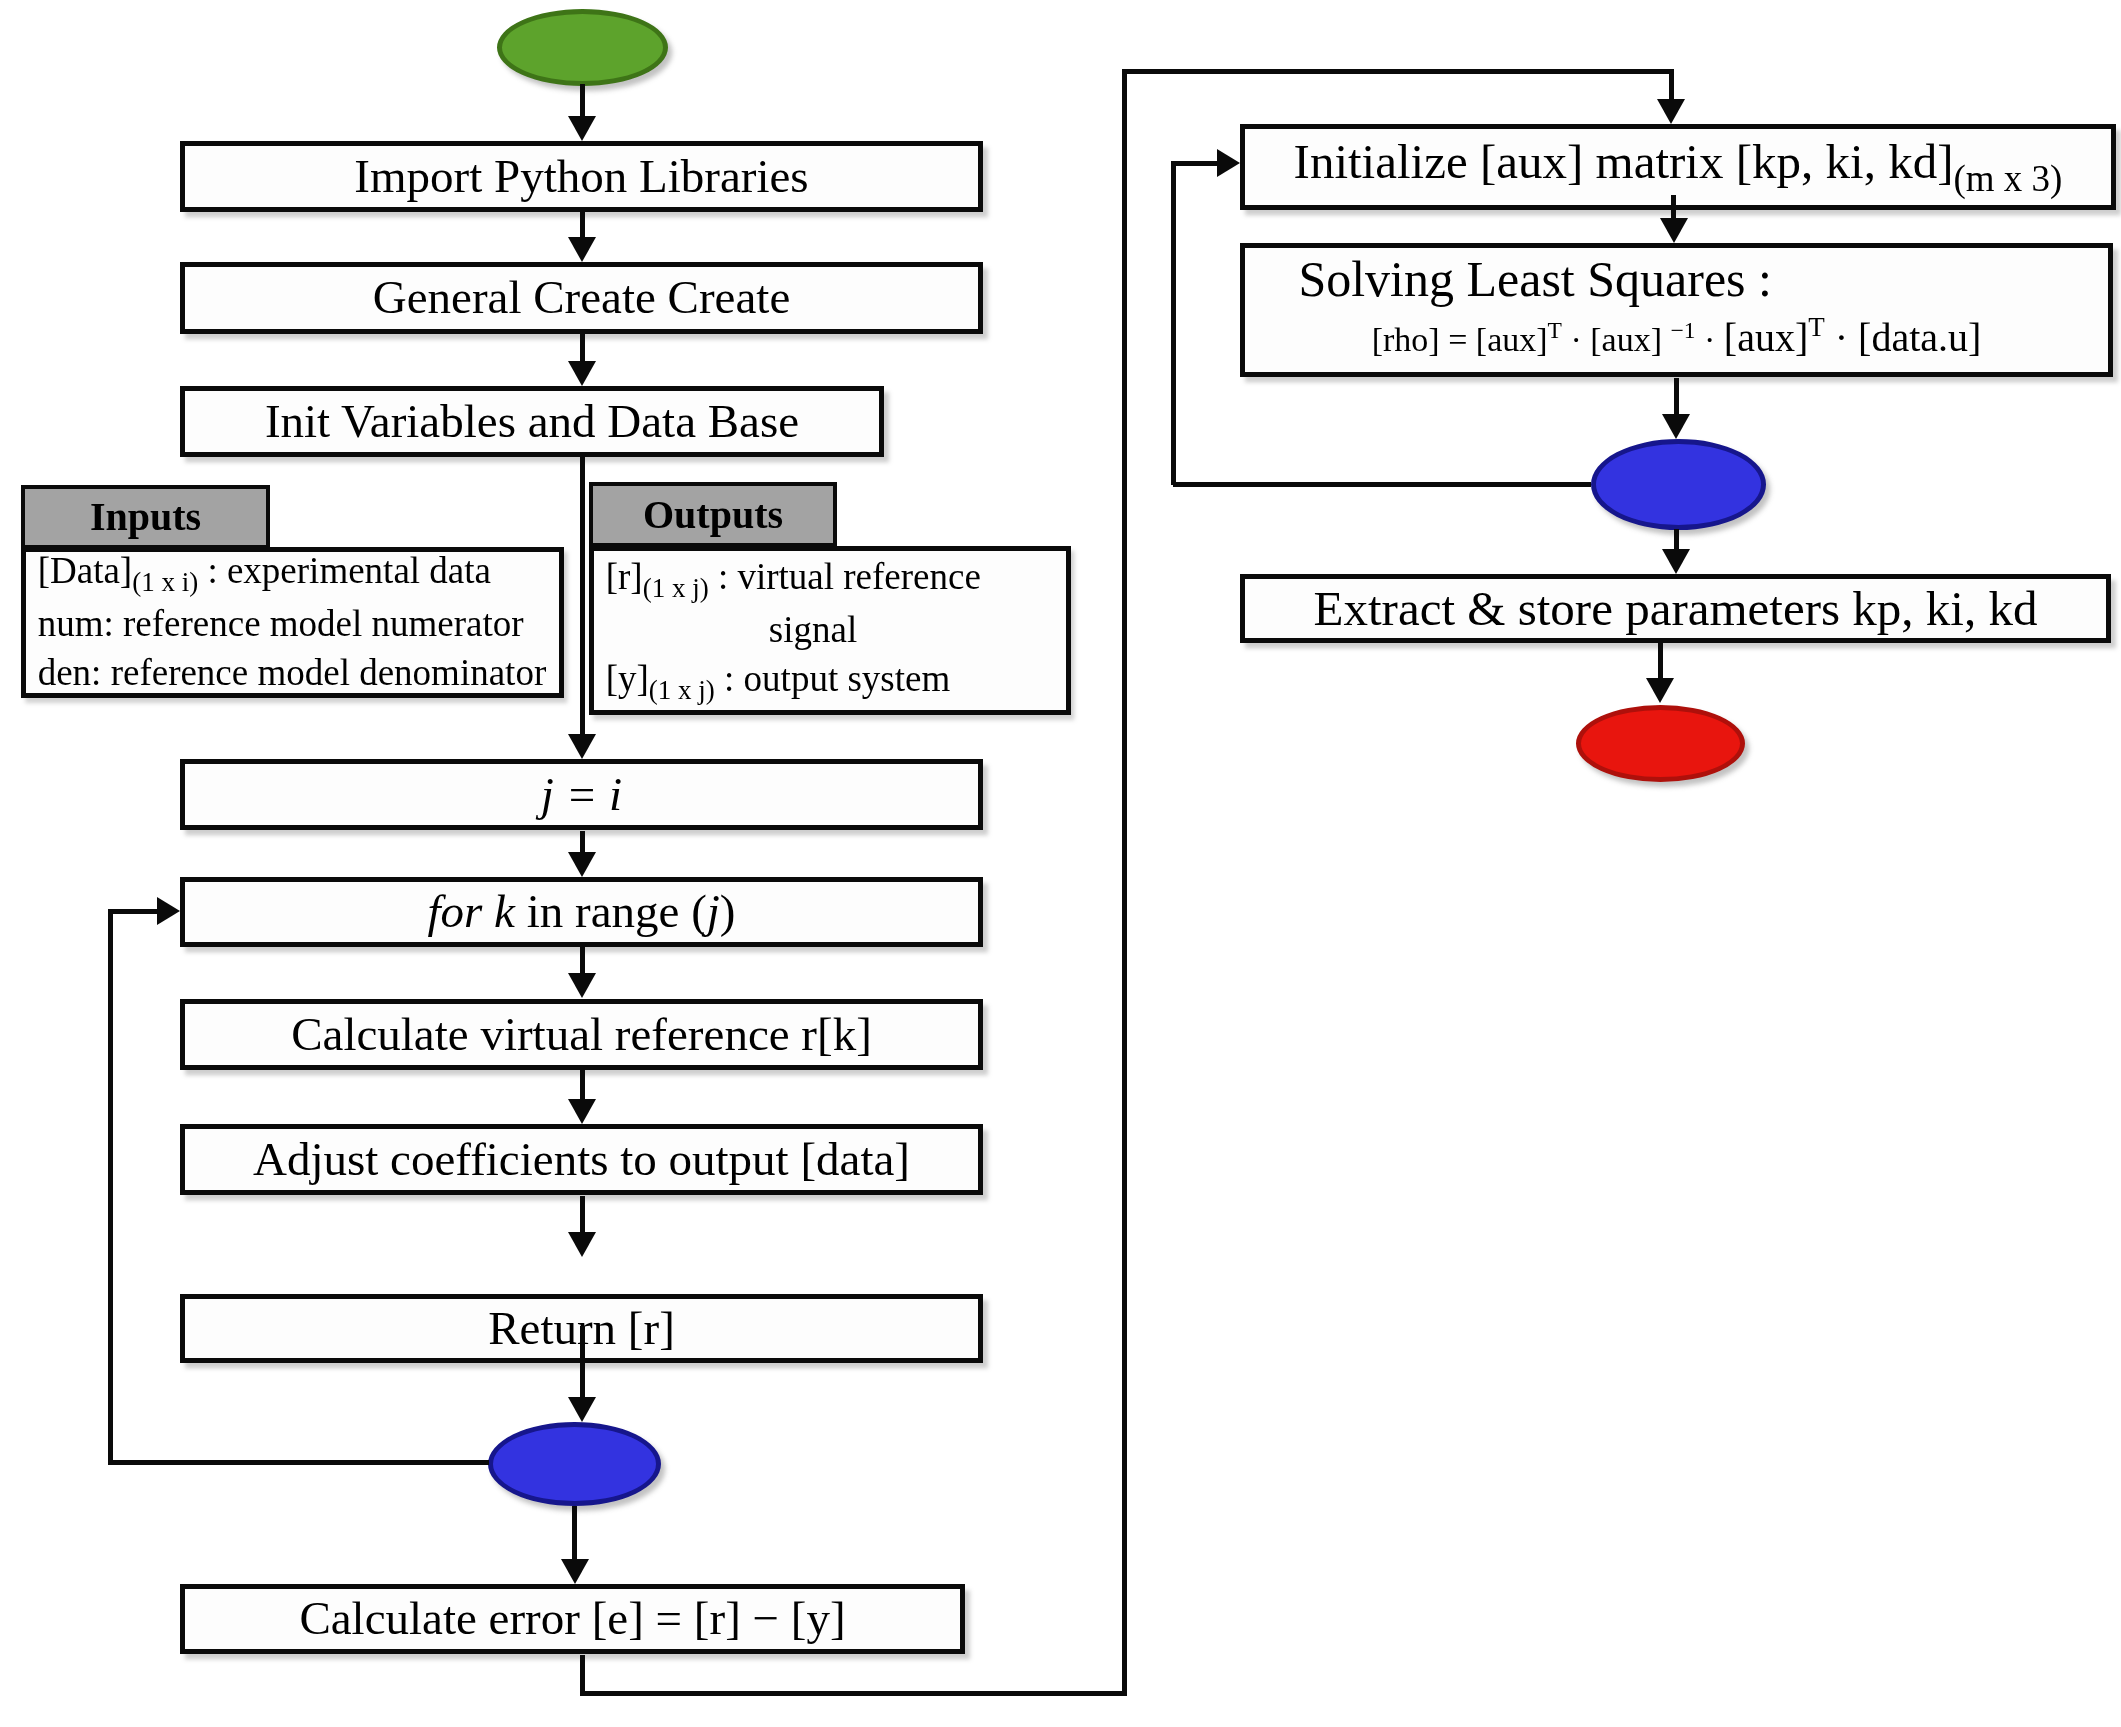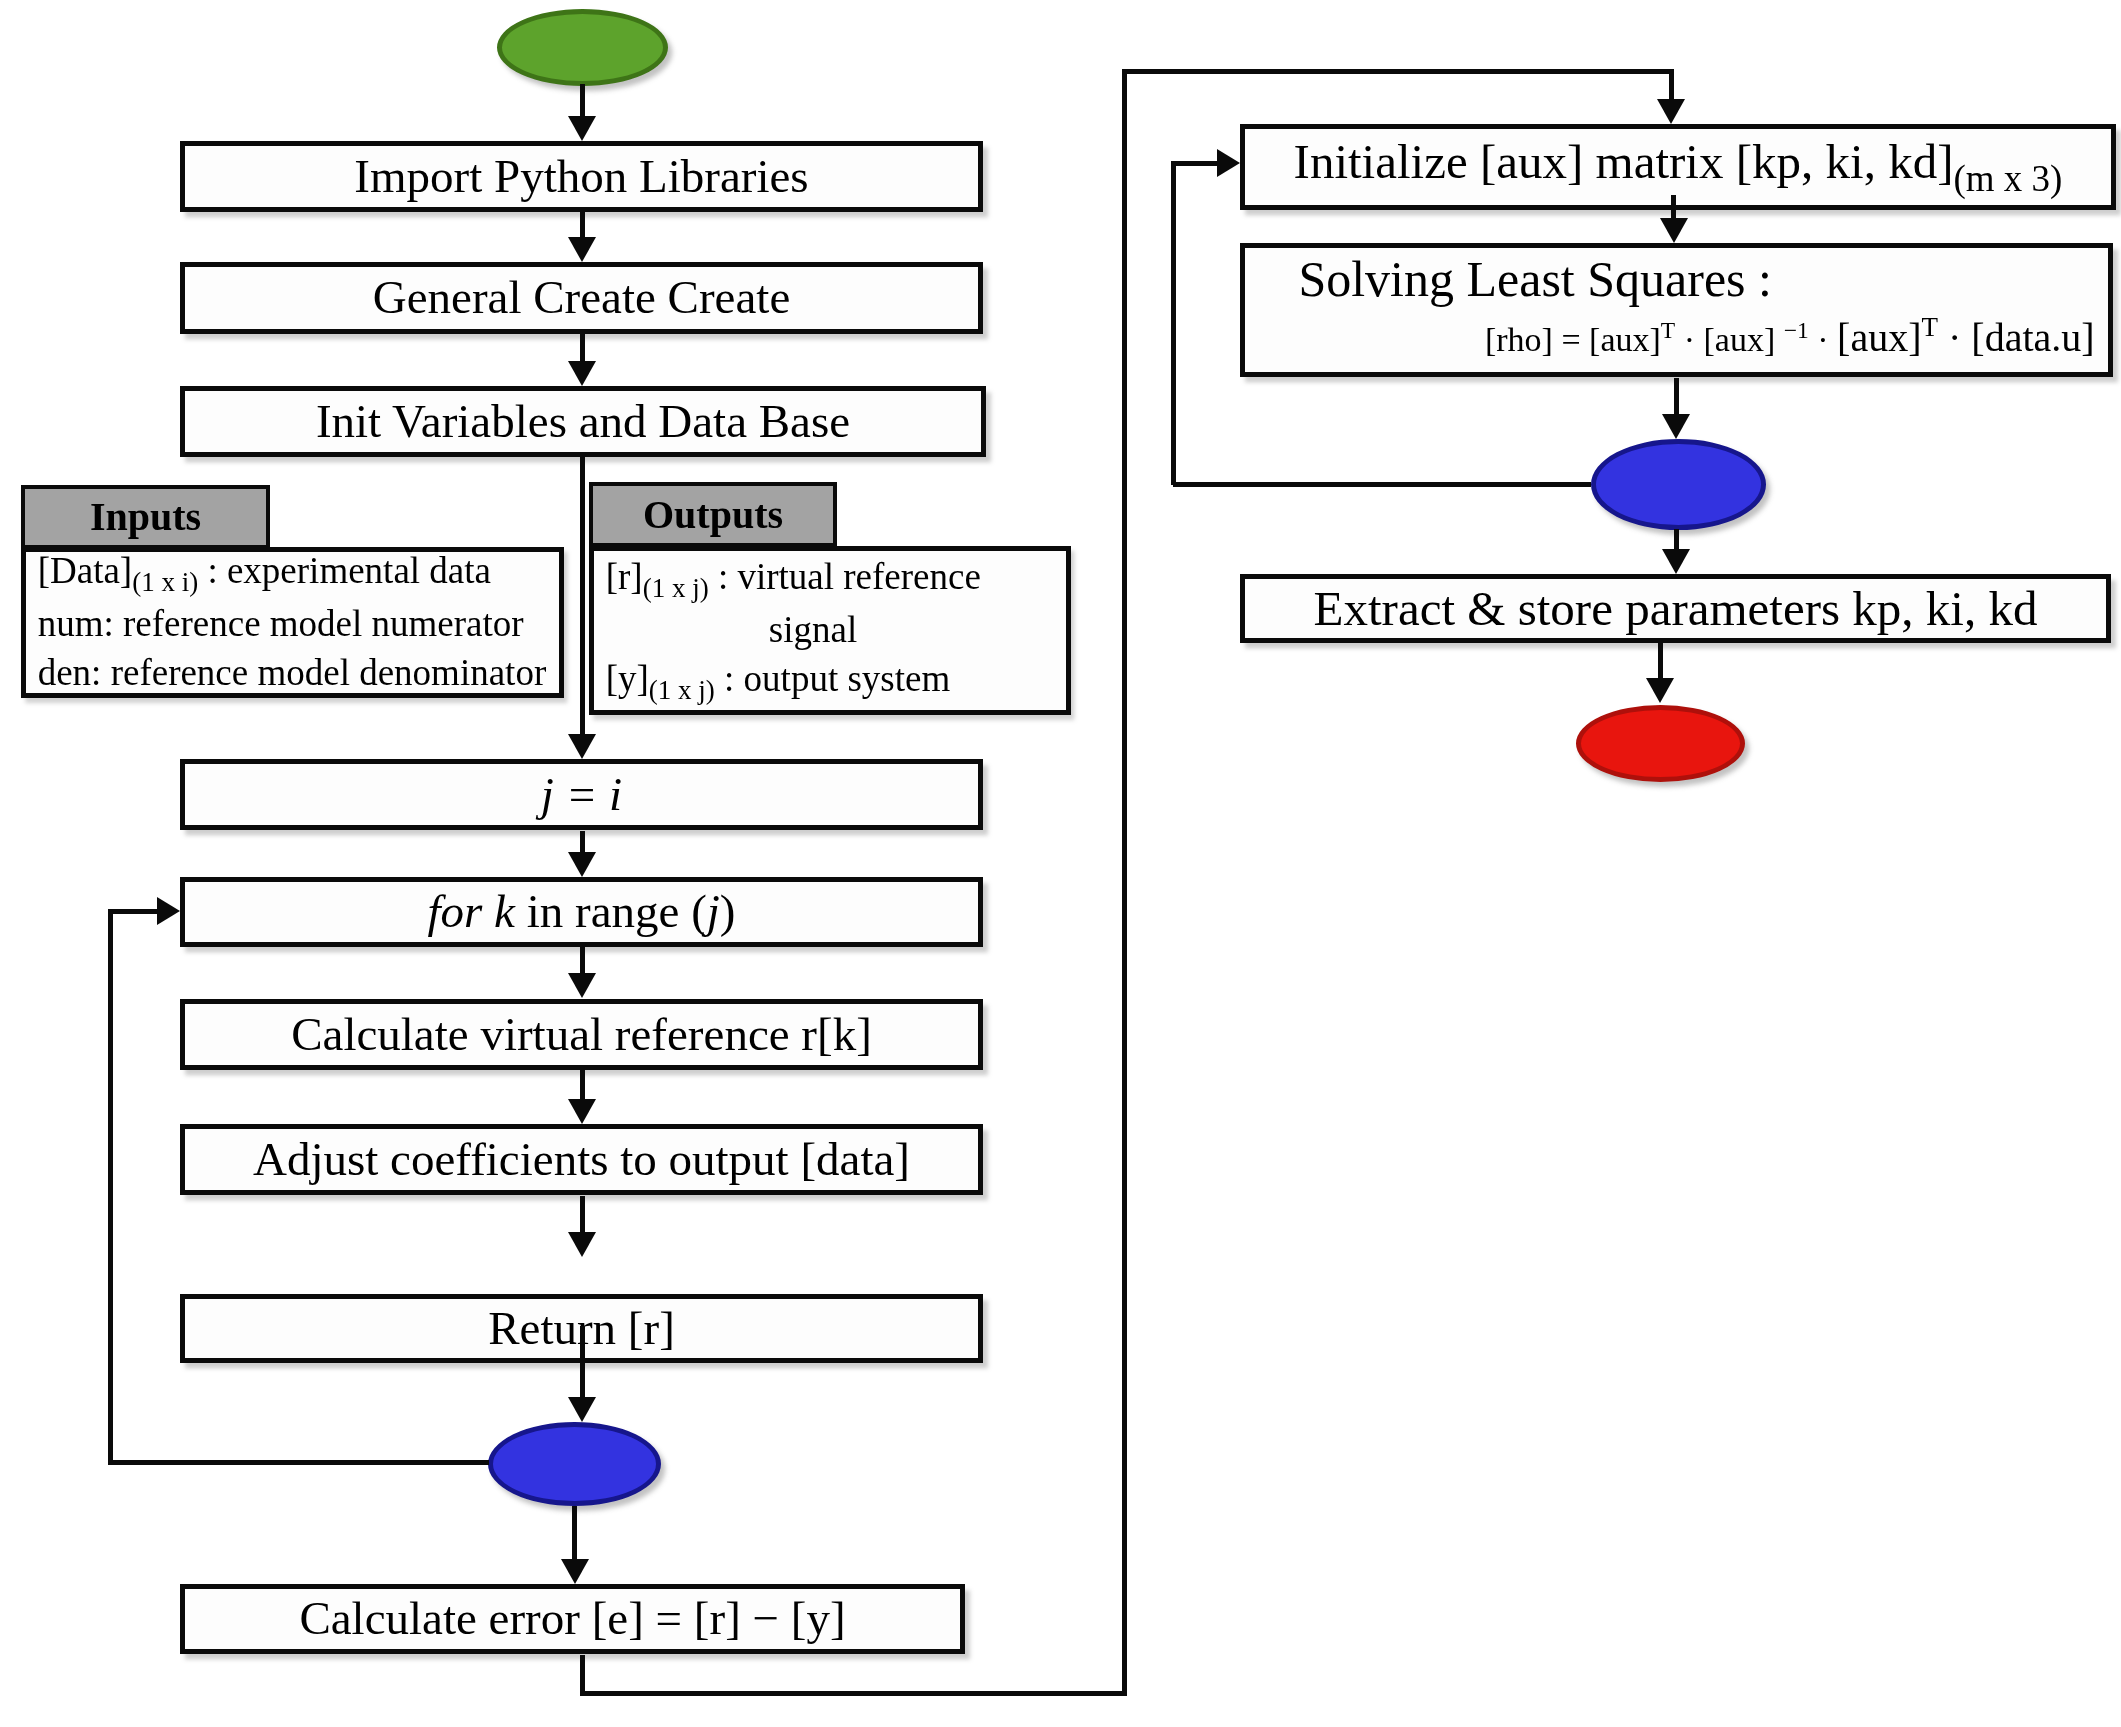--- a/index.html
+++ b/index.html
@@ -16,21 +16,21 @@
   .sidebody{flex-direction:column;align-items:flex-start;justify-content:center;padding:6.7px 11.7px;box-shadow:4.2px 5px 4.2px rgba(125,125,125,0.35);}
   .sideline{font-size:37px;line-height:1.32;white-space:nowrap;}
   .sideline sub{font-size:27px;vertical-align:-0.28em;}
   .ellipse{position:absolute;box-sizing:border-box;border-radius:50%;border:5px solid;box-shadow:4.2px 5px 5px rgba(120,120,120,0.45);}
   .vline{position:absolute;width:5px;background:#0a0a0a;}
   .hline{position:absolute;height:5px;background:#0a0a0a;}
   .arr{position:absolute;width:0;height:0;}
   .arr-d{border-left:14.3px solid transparent;border-right:14.3px solid transparent;border-top:25px solid #0a0a0a;}
   .arr-r{border-top:14.3px solid transparent;border-bottom:14.3px solid transparent;border-left:23.5px solid #0a0a0a;}
   .it{font-style:italic;}
-  .solvebox{flex-direction:column;align-items:flex-end;justify-content:center;padding:5px 13.4px;}
+  .solvebox{flex-direction:column;align-items:center;justify-content:center;padding:5px 13.4px;}
   .solve-title{font-size:50px;align-self:flex-start;padding-left:40px;line-height:1.1;}
   .formula{font-size:34px;line-height:1.5;white-space:nowrap;}
   .formula sup{font-size:23.5px;vertical-align:0.55em;}
   .formula .fbig{font-size:40px;}
   .formula .fbig sup{font-size:27px;}
   .subm{font-size:37px;vertical-align:-0.35em;}
   .outsig{align-self:center;padding-right:34px;}
 </style>
 </head>
 <body>
@@ -41,21 +41,21 @@
 <div class="ellipse" style="left: 1576px; top: 705px; width: 169px; height: 77px; background-color: rgb(232, 21, 14); border-color: rgb(174, 16, 11);"></div>
 
 <div class="box" style="left:180px;top:141px;width:803px;height:71px">
   <span class="lbl">Import Python Libraries</span>
 </div>
 
 <div class="box" style="left:180px;top:262px;width:803px;height:72px">
   <span class="lbl">General Create Create</span>
 </div>
 
-<div class="box" style="left:180px;top:386px;width:806px;height:71px">
+<div class="box" style="left:180px;top:386px;width:704px;height:71px">
   <span class="lbl">Init Variables and Data Base</span>
 </div>
 
 <div class="box tab" style="left:21px;top:485px;width:249px;height:64px">
   <span class="lbl">Inputs</span>
 </div>
 <div class="box sidebody" style="left:21px;top:547px;width:543px;height:151px">
   <div class="sideline"><span>[Data]</span><sub>(1 x i)</sub><span> : experimental data</span></div>
   <div class="sideline">num: reference model numerator</div>
   <div class="sideline">den: reference model denominator</div>

